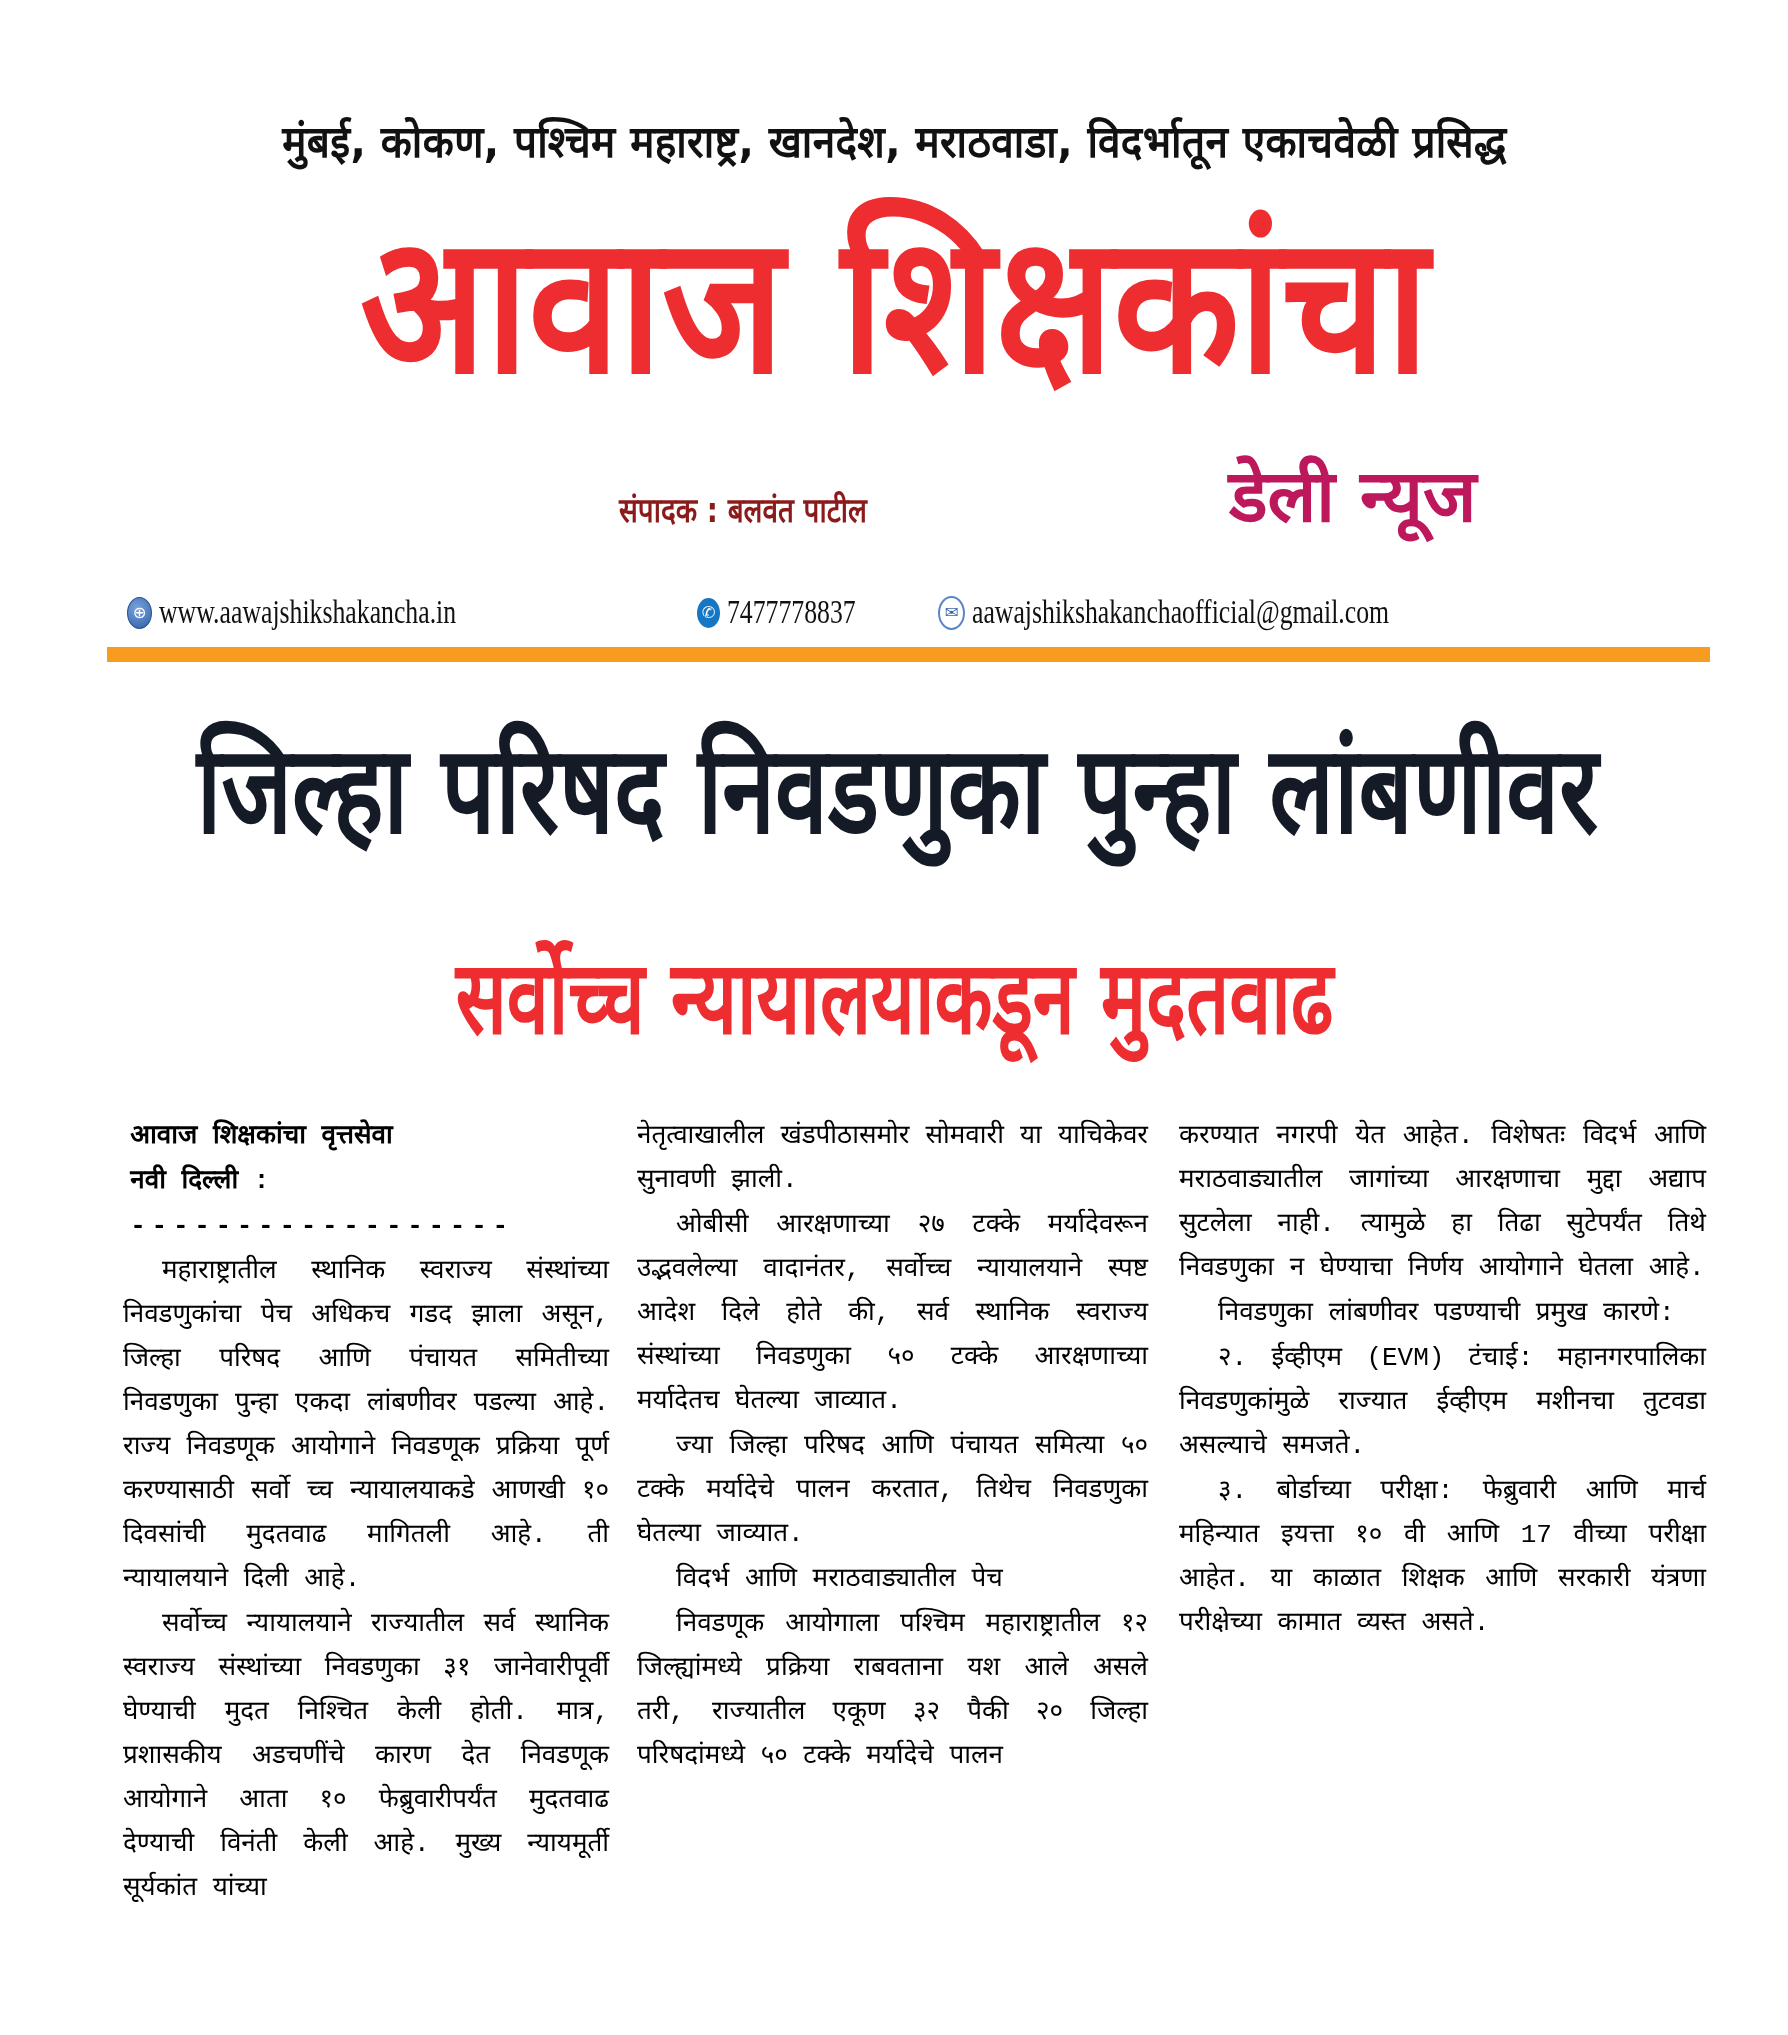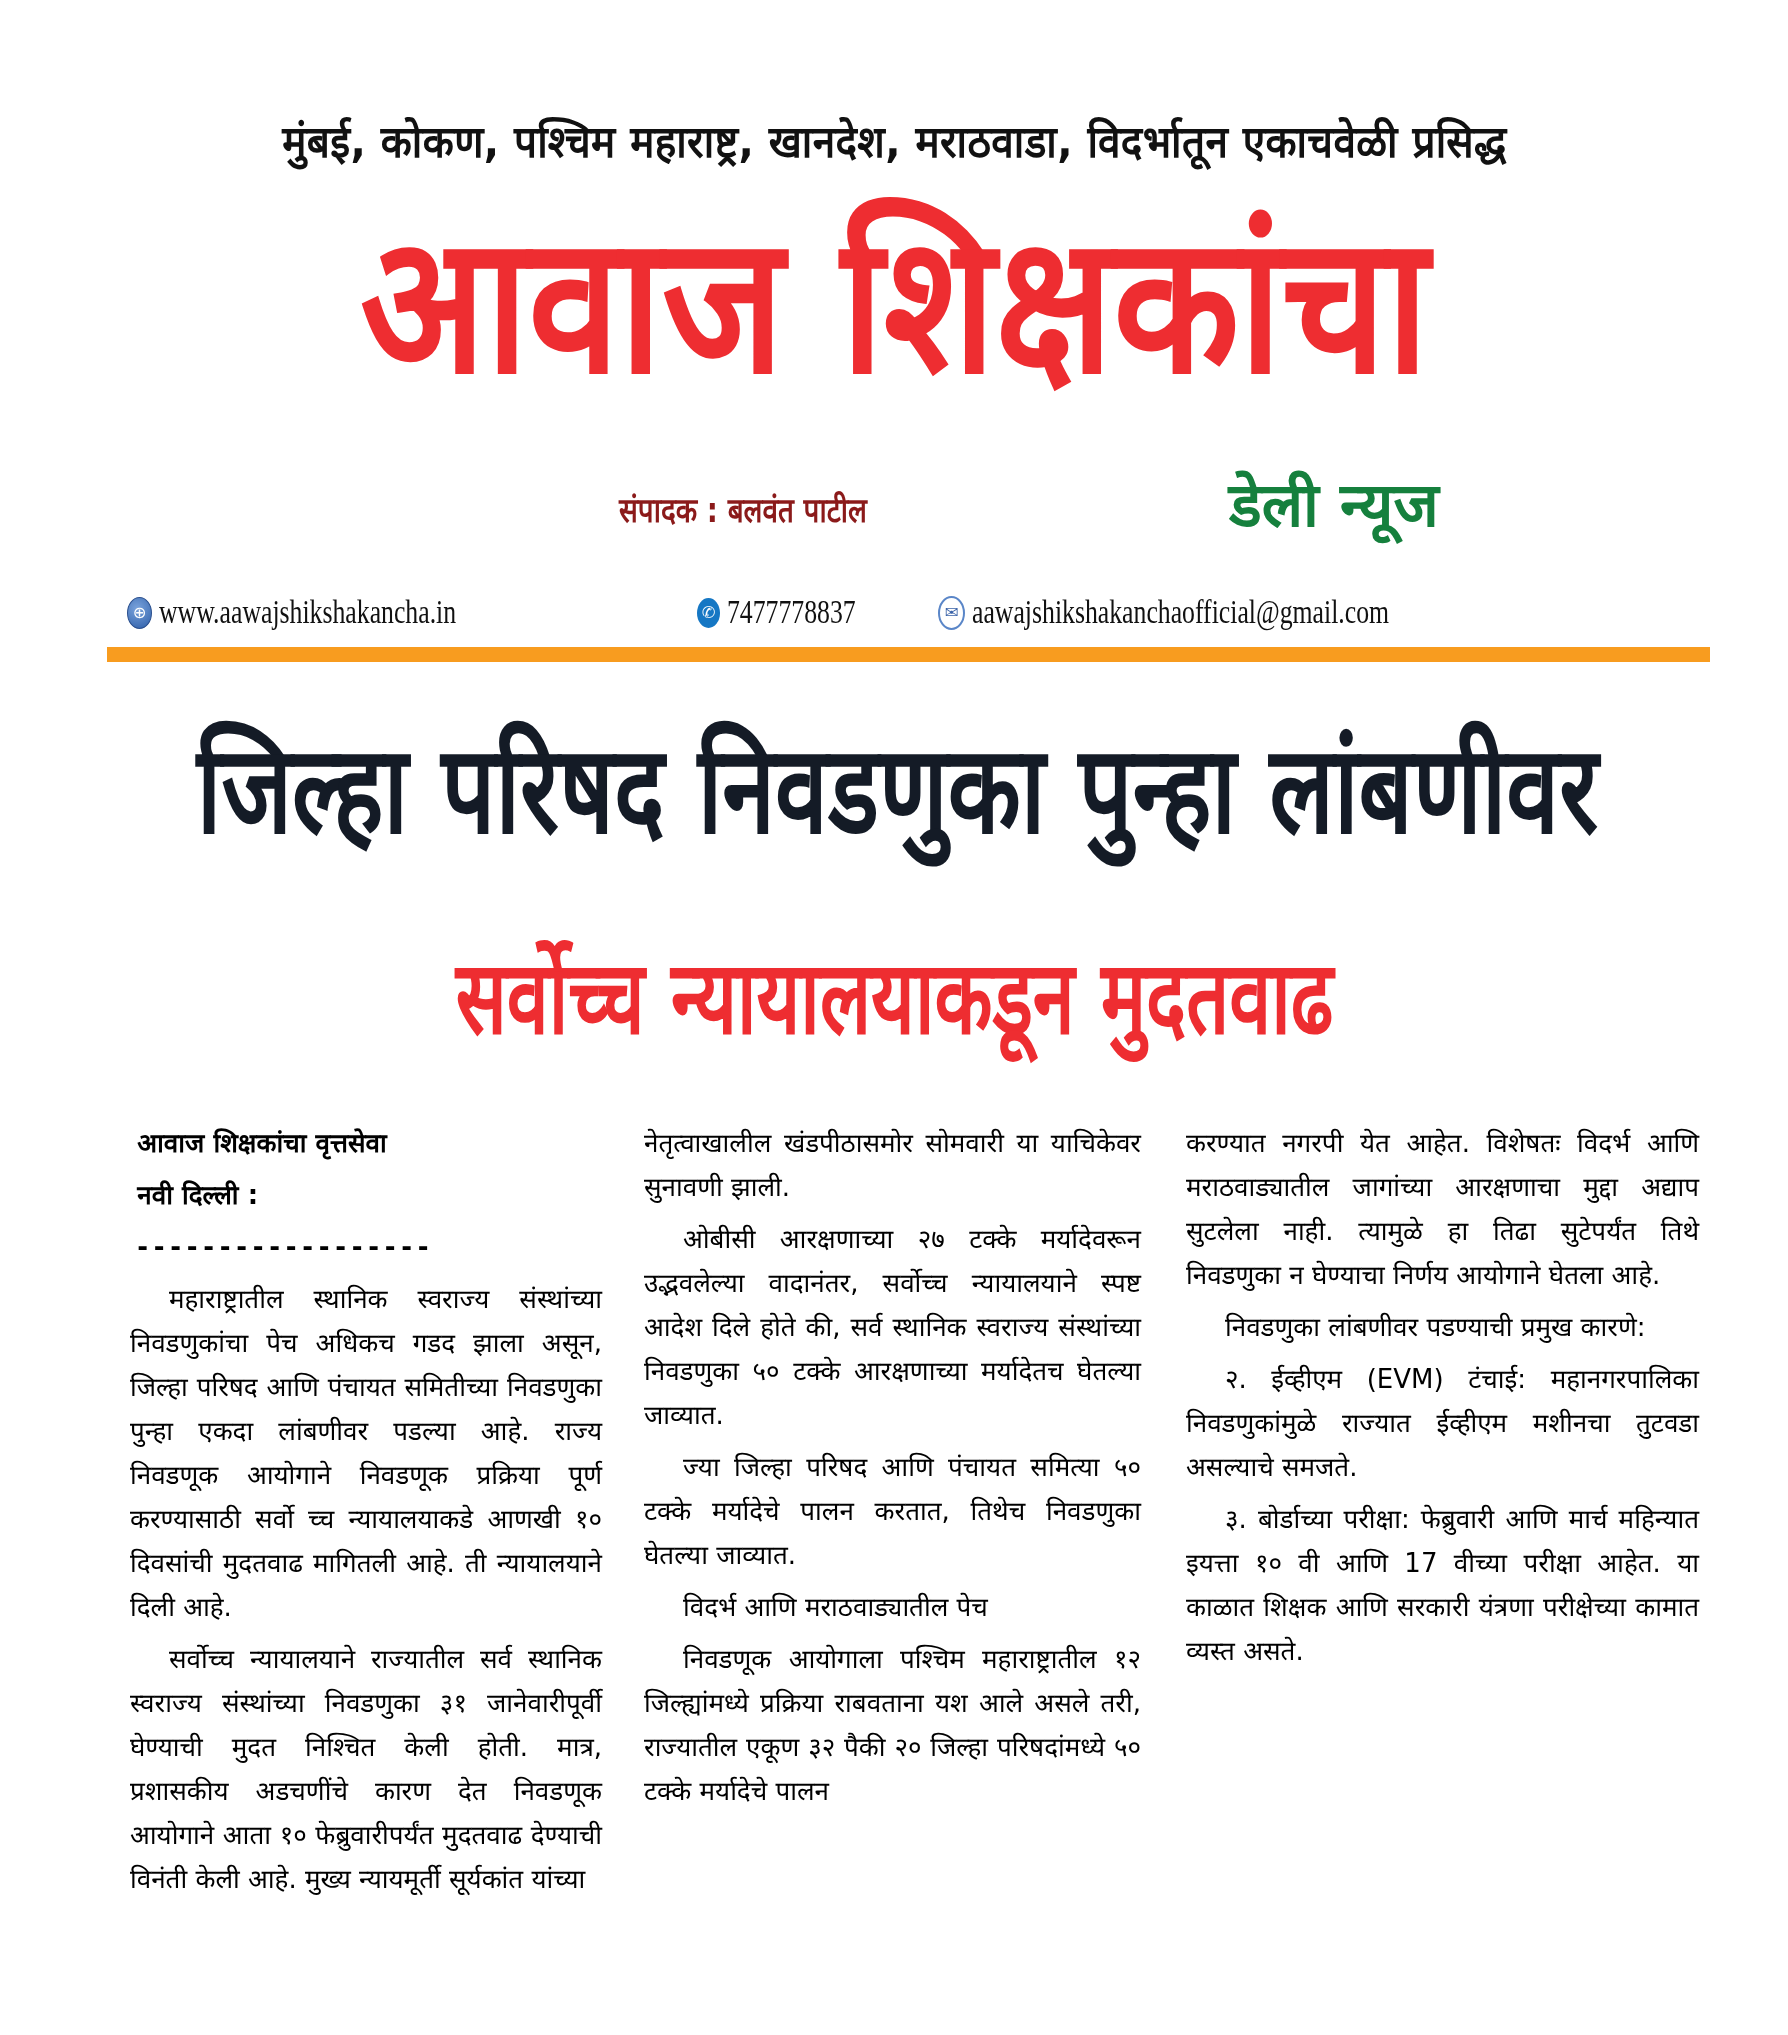--- a/index.html
+++ b/index.html
@@ -10,21 +10,21 @@
   .tagline { left:0; width:1789px; top:110px; text-align:center;
              font-size:44px; font-weight:bold; color:#111; letter-spacing:0.4px;
              font-family:"DejaVu Sans", sans-serif; transform:scaleX(0.92); }
 
   .masthead { left:0; width:1789px; top:191px; text-align:center;
               font-size:191px; line-height:228px; font-weight:bold; color:#EE2D31;
               font-family:"DejaVu Sans", sans-serif; transform:scaleX(0.86); transform-origin:center; }
 
   .editor { left:619px; top:486px; font-size:34px; font-weight:bold; color:#8B1A1A;
             font-family:"DejaVu Sans", sans-serif; transform:scaleX(0.82); transform-origin:left; white-space:nowrap; }
-  .daily { left:1229px; top:461px; font-size:61px; font-weight:bold; color:#15803d;
+  .daily { left:1229px; top:444px; font-size:72px; font-weight:bold; color:#be185d;
            font-family:"DejaVu Sans", sans-serif; white-space:nowrap; }
 
   .contact { top:590px; height:45px; display:flex; align-items:center; white-space:nowrap;
              font-family:"Liberation Serif", "DejaVu Serif", serif; font-size:33px; color:#111; }
   .contact .ic { width:23px; height:30px; border-radius:50%; margin-right:7.3px; display:inline-flex;
                  align-items:center; justify-content:center; color:#fff; font-size:16.3px;
                  font-family:"DejaVu Sans", sans-serif; }
   .ic-globe { background:radial-gradient(circle at 40% 35%, #7aa3dc, #2d5ea8); border:1.2px solid #2a4f8e; }
   .ic-phone { background:#1577C4; }
   .ic-mail  { background:#ffffff; border:2px solid #5a86c8; color:#3b63a8 !important; }
@@ -34,21 +34,21 @@
 
   .headline1 { left:0; width:1789px; top:668px; text-align:center; font-size:122px; line-height:244px;
                font-weight:bold; color:#141B26; font-family:"DejaVu Sans", sans-serif;
                transform:scaleX(0.78); transform-origin:center; white-space:nowrap; }
   .headline2 { left:0; width:1789px; top:908px; text-align:center; font-size:102px; line-height:179px;
                font-weight:bold; color:#EE2D31; font-family:"DejaVu Sans", sans-serif;
                transform:scaleX(0.74); transform-origin:center; white-space:nowrap; }
 
   .col { top:1113px; font-family:"DejaVu Sans", sans-serif; font-size:26px; line-height:44px;
          color:#000; text-align:justify; }
-  .col p { margin:8px; }
+  .col p { margin:1px;font-family:Liberation Mono, monospace; }
   .col p.ind { text-indent:39px; }
   .col1 { left:122px; width:488px; }
   .col2 { left:636px; width:513px; }
   .col3 { left:1178px; width:529px; }
   .byline { font-weight:bold; padding-left:7.3px; text-align:left; }
   .dash { letter-spacing:5.7px; font-weight:bold; padding-left:7.3px; white-space:nowrap; overflow:hidden; }
 </style>
 </head>
 <body>
 

